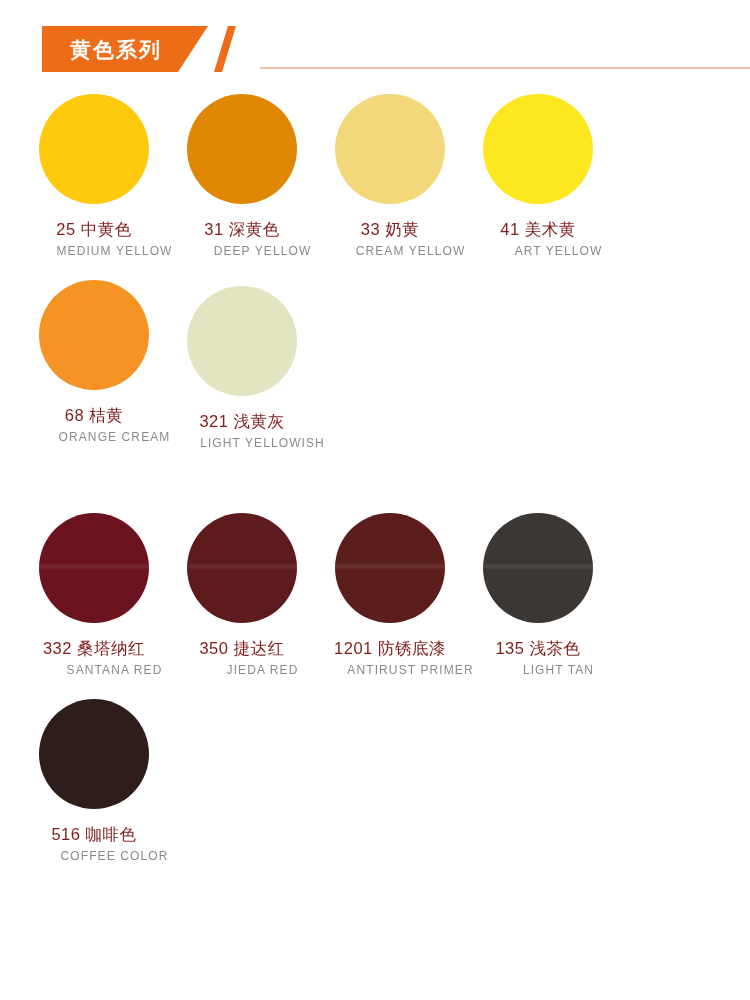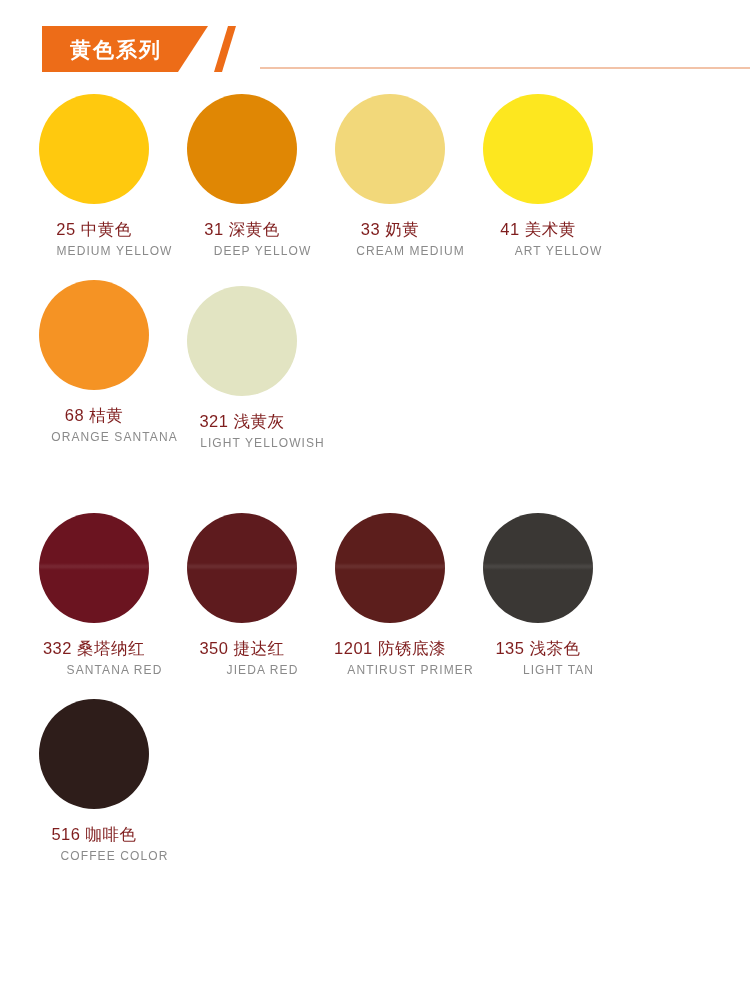--- a/index.html
+++ b/index.html
@@ -149,31 +149,31 @@
         <div class="label-en">MEDIUM YELLOW</div>
       </div>
       <div class="cell">
         <div class="dot" style="background: rgb(224, 135, 4);"></div>
         <div class="label-cn">31 深黄色</div>
         <div class="label-en">DEEP YELLOW</div>
       </div>
       <div class="cell">
         <div class="dot" style="background: rgb(242, 216, 122);"></div>
         <div class="label-cn">33 奶黄</div>
-        <div class="label-en">CREAM MEDIUM</div>
+        <div class="label-en">CREAM YELLOW</div>
       </div>
       <div class="cell">
         <div class="dot" style="background: rgb(253, 231, 31);"></div>
         <div class="label-cn">41 美术黄</div>
         <div class="label-en">ART YELLOW</div>
       </div>
       <div class="cell">
         <div class="dot" style="background: rgb(245, 147, 36);"></div>
         <div class="label-cn">68 桔黄</div>
-        <div class="label-en">ORANGE SANTANA</div>
+        <div class="label-en">ORANGE CREAM</div>
       </div>
       <div class="cell">
         <div class="dot" style="background: rgb(226, 228, 194);"></div>
         <div class="label-cn">321 浅黄灰</div>
         <div class="label-en">LIGHT YELLOWISH</div>
       </div>
     </div>
 </div>
 
 <div class="section" id="section-brown">

